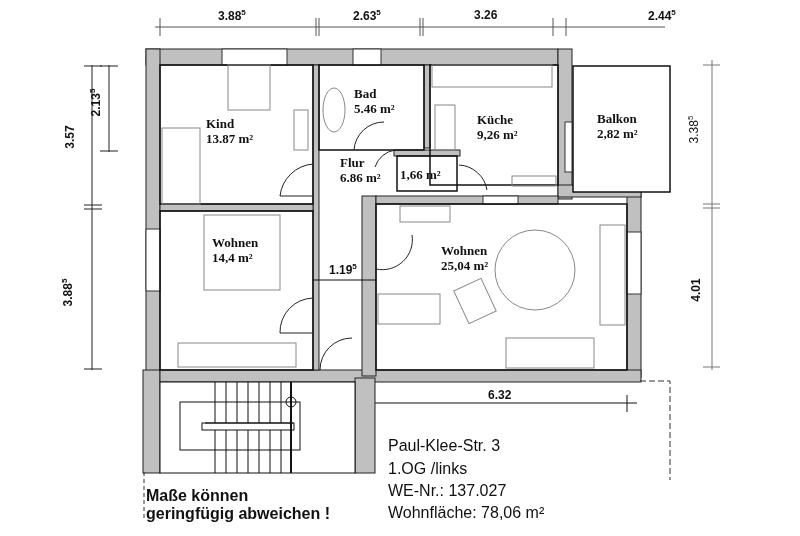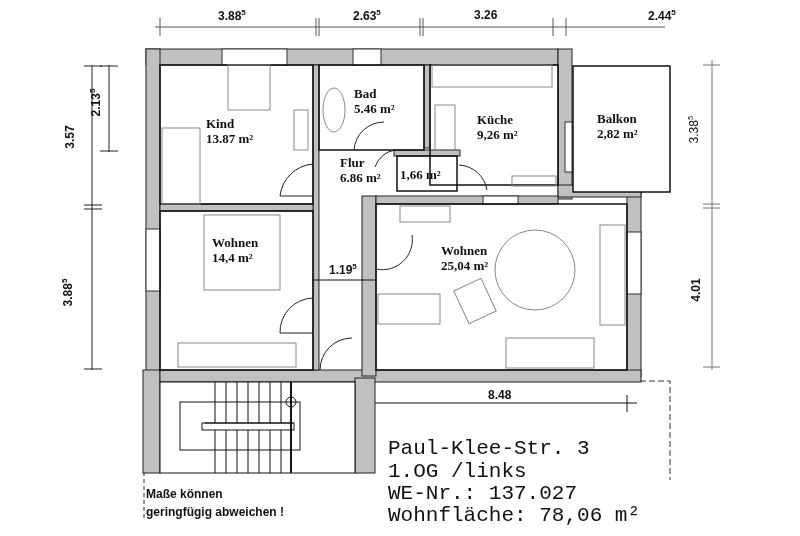--- a/index.html
+++ b/index.html
@@ -3,22 +3,22 @@
 <meta charset="utf-8">
 <style>
   html,body{margin:0;padding:0;background:#fff;}
   body{width:800px;height:536px;position:relative;overflow:hidden;font-family:"Liberation Sans",sans-serif;}
   svg{position:absolute;left:0;top:0;}
   .lbl{position:absolute;font-family:"Liberation Sans",sans-serif;font-weight:bold;color:#111;line-height:1.15;}
   .room{font-size:13px;font-family:Liberation Serif, serif;}
   .dim{font-size:12px;position:absolute;font-weight:bold;color:#111;font-family:"Liberation Sans",sans-serif;}
   .dim sup{font-size:8px;}
   .vdim{transform:rotate(-90deg);transform-origin:center;white-space:nowrap;}
-  .info{font-size:21px;font-weight:normal;color:#111;position:absolute;left:388px;font-family:Liberation Mono, monospace;}
-  .note{font-size:12px;position:absolute;left:146px;font-weight:bold;color:#111;font-family:"Liberation Sans",sans-serif;}
+  .info{font-size:16px;font-weight:normal;color:#111;position:absolute;left:388px;font-family:Liberation Sans, sans-serif;}
+  .note{font-size:16px;position:absolute;left:146px;font-weight:bold;color:#111;font-family:"Liberation Sans",sans-serif;}
 </style>
 </head>
 <body>
 
 <svg width="800" height="536">
 
   <g stroke="#555" stroke-width="1">
     <line x1="155" y1="27" x2="665" y2="27"></line>
     <line x1="160" y1="18" x2="160" y2="36"></line>
       <line x1="316" y1="18" x2="316" y2="36"></line>
@@ -162,21 +162,21 @@
 <div class="dim" style="left:604px;top:8px;margin-left:44px;"><span>2.44</span><sup>5</sup></div>
 
 <div class="dim vdim" style="left:58px;top:130px;"><span>3.57</span></div>
 <div class="dim vdim" style="left:82px;top:95px;"><span>2.13</span><sup>5</sup></div>
 <div class="dim vdim" style="left:54px;top:285px;"><span>3.88</span><sup>5</sup></div>
 
 <div class="dim vdim" style="left:680px;top:122px;font-weight:normal;"><span>3.38</span><sup>5</sup></div>
 <div class="dim vdim" style="left:684px;top:283px;"><span>4.01</span></div>
 
 <div class="dim" style="left:329px;top:262px;"><span>1.19</span><sup>5</sup></div>
-<div class="dim" style="left:488px;top:388px;"><span>8.48</span></div>
+<div class="dim" style="left:488px;top:388px;"><span>6.32</span></div>
 
 <div class="lbl room" style="left:206px;top:117px;">
     <div>Kind</div>
     <div>13.87 m²</div>
   </div>
 <div class="lbl room" style="left:354px;top:87px;">
     <div>Bad</div>
     <div>5.46 m²</div>
   </div>
 <div class="lbl room" style="left:477px;top:113px;">

